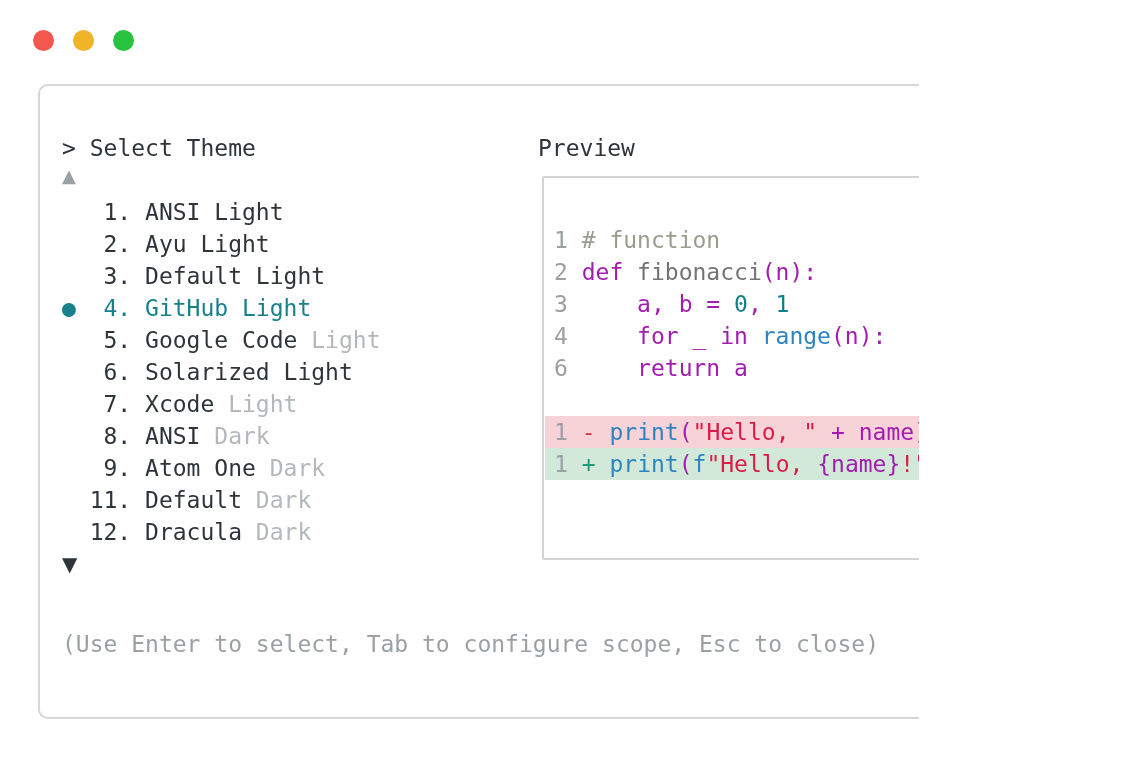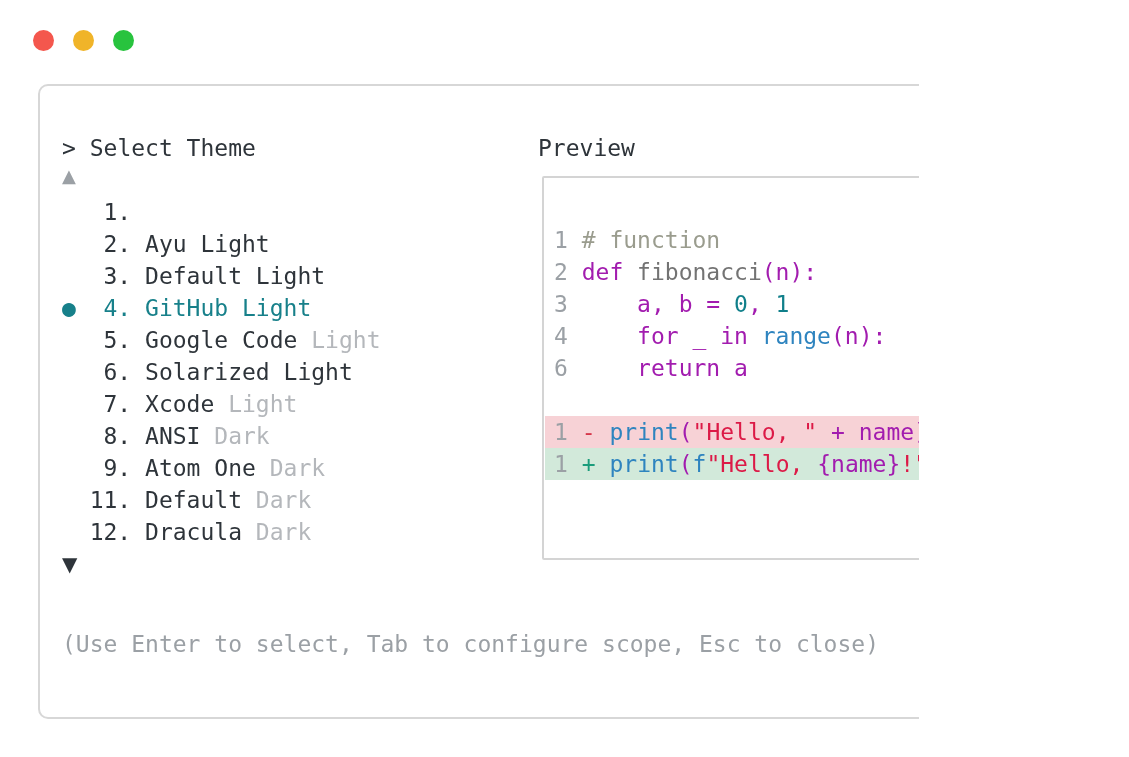--- a/index.html
+++ b/index.html
@@ -153,21 +153,21 @@
     <span class="light green"></span>
   </div>
 
   <div class="window">
     <div class="columns">
 
       <div class="left-col">
         <div class="prompt">&gt; Select Theme</div>
         <div class="scroll-up">▲</div>
         <ul class="theme-list" id="theme-list">
-            <li class="theme-item"><span class="marker"> </span><span class="num">1.</span></li>
+            <li class="theme-item"><span class="marker"> </span><span class="num">1.</span><span class="name"><span class="base">ANSI</span> <span class="variant">Light</span></span></li>
             <li class="theme-item"><span class="marker"> </span><span class="num">2.</span><span class="name"><span class="base">Ayu</span> <span class="variant">Light</span></span></li>
             <li class="theme-item"><span class="marker"> </span><span class="num">3.</span><span class="name"><span class="base">Default</span> <span class="variant">Light</span></span></li>
             <li class="theme-item selected"><span class="marker">●</span><span class="num">4.</span><span class="name"><span class="base">GitHub</span> <span class="variant">Light</span></span></li>
             <li class="theme-item"><span class="marker"> </span><span class="num">5.</span><span class="name"><span class="base">Google Code</span> <span class="variant muted">Light</span></span></li>
             <li class="theme-item"><span class="marker"> </span><span class="num">6.</span><span class="name"><span class="base">Solarized</span> <span class="variant">Light</span></span></li>
             <li class="theme-item"><span class="marker"> </span><span class="num">7.</span><span class="name"><span class="base">Xcode</span> <span class="variant muted">Light</span></span></li>
             <li class="theme-item"><span class="marker"> </span><span class="num">8.</span><span class="name"><span class="base">ANSI</span> <span class="variant muted">Dark</span></span></li>
             <li class="theme-item"><span class="marker"> </span><span class="num">9.</span><span class="name"><span class="base">Atom One</span> <span class="variant muted">Dark</span></span></li>
             <li class="theme-item"><span class="marker"> </span><span class="num">11.</span><span class="name"><span class="base">Default</span> <span class="variant muted">Dark</span></span></li>
             <li class="theme-item"><span class="marker"> </span><span class="num">12.</span><span class="name"><span class="base">Dracula</span> <span class="variant muted">Dark</span></span></li>

